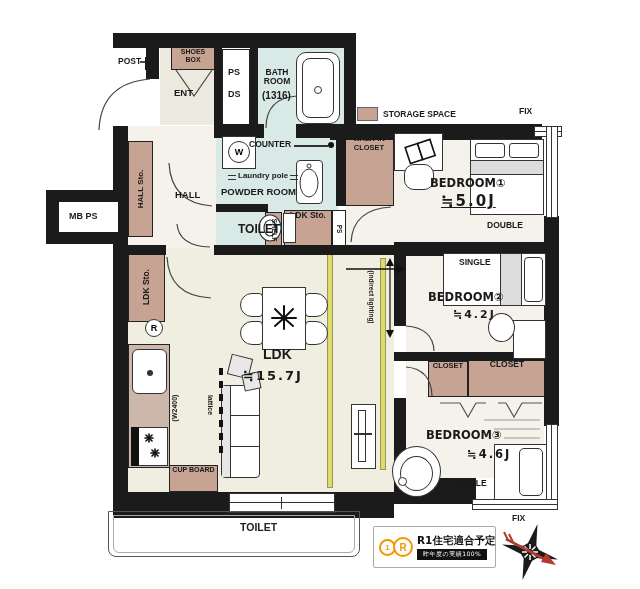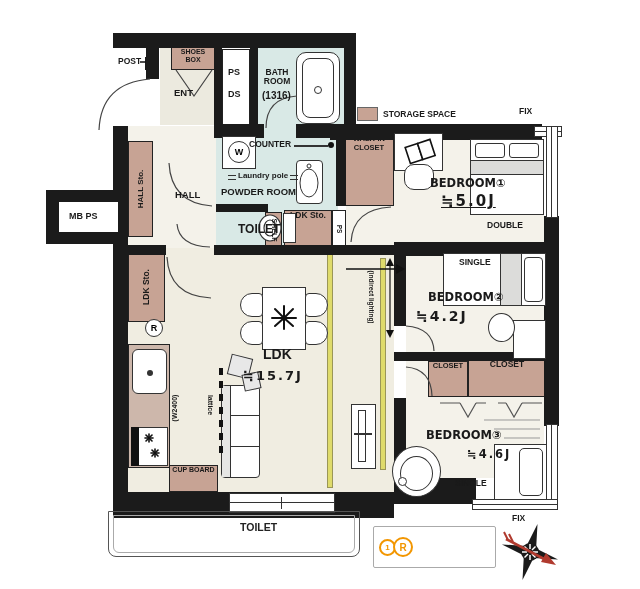--- a/index.html
+++ b/index.html
@@ -293,21 +293,21 @@
   <div class="lbl" style="left:69px;top:211px;font-size:9px;text-align:right;">MB PS</div>
   <div class="lbl" style="left:238px;top:222px;font-size:12px;">TOILET</div>
   <div class="vtxt cw" style="left:274px;top:230px;font-size:7px;">SHELF</div>
   <div class="vtxt cw" style="left:339px;top:229px;font-size:6.5px;">PS</div>
   <div class="vtxt" style="left:146px;top:287px;font-size:8.5px;">LDK Sto.</div>
   <div class="lbl jp" style="left:430px;top:176px;font-size:11.5px;">BEDROOM①</div>
   <div class="lbl jp" style="left:441px;top:192px;font-size:15px;letter-spacing:2px;text-decoration:underline;">≒5.0J</div>
   <div class="lbl" style="left:487px;top:220px;font-size:8.5px;">DOUBLE</div>
   <div class="lbl" style="left:459px;top:257px;font-size:8.5px;">SINGLE</div>
   <div class="lbl jp" style="left:428px;top:290px;font-size:11.5px;text-align:right;">BEDROOM②</div>
-  <div class="lbl jp" style="left:416px;top:308px;font-size:14px;letter-spacing:2px;">≒4.2J</div>
+  <div class="lbl jp" style="left:453px;top:308px;font-size:11px;letter-spacing:2px;">≒4.2J</div>
   <div class="lbl jp" style="left:426px;top:428px;font-size:11.5px;">BEDROOM③</div>
   <div class="lbl jp" style="left:435px;top:447px;font-size:11.5px;letter-spacing:2px;margin-left:32px;">≒4.6J</div>
   <div class="lbl" style="left:455px;top:478px;font-size:8.5px;">SINGLE</div>
   <div class="lbl" style="left:263px;top:346px;font-size:14px;">LDK</div>
   <div class="lbl jp" style="left:243px;top:368px;font-size:13px;letter-spacing:2px;">≒15.7J</div>
   <div class="vtxt" style="left:174px;top:408px;font-size:7px;font-weight:600;">(W2400)</div>
   <div class="vtxt cw" style="left:210px;top:405px;font-size:7px;font-weight:600;">lattice</div>
   <div class="vtxt cw" style="left:371px;top:297px;font-size:6.5px;font-weight:600;">(indirect lighting)</div>
   <div class="lbl" style="left:240px;top:521px;font-size:10.5px;color:#222;">TOILET</div>
   <div class="lbl" style="left:519px;top:106px;font-size:8.5px;">FIX</div>
@@ -318,15 +318,19 @@
 
   <div class="abs" style="left:373px;top:526px;width:123px;height:42px;background:#fff;border:1.5px solid #aaa;border-radius:2px;box-sizing:border-box;display:flex;align-items:center;padding:2px 5px;gap:4px;">
     <div style="display:flex;align-items:center;">
       <div style="width:13px;height:13px;border:2px solid #f29600;border-radius:50%;color:#f29600;font-size:8px;font-weight:bold;display:flex;align-items:center;justify-content:center;">
         <span>1</span>
       </div>
       <div style="width:16px;height:16px;border:2px solid #f29600;border-radius:50%;color:#f29600;font-size:10px;font-weight:bold;display:flex;align-items:center;justify-content:center;margin-left:-3px;background:#fff;">
         <span>R</span>
       </div>
     </div>
+    <div style="display:flex;flex-direction:column;align-items:flex-start;">
+      <div class="jp" style="font-size:10.5px;font-weight:bold;color:#111;white-space:nowrap;">R1住宅適合予定</div>
+      <div class="jp" style="background:#111;color:#fff;font-size:6px;padding:1px 6px;margin-top:1px;white-space:nowrap;letter-spacing:0.5px;">昨年度の実績100%</div>
+    </div>
   </div>
 
 </div>
 
 </body></html>

